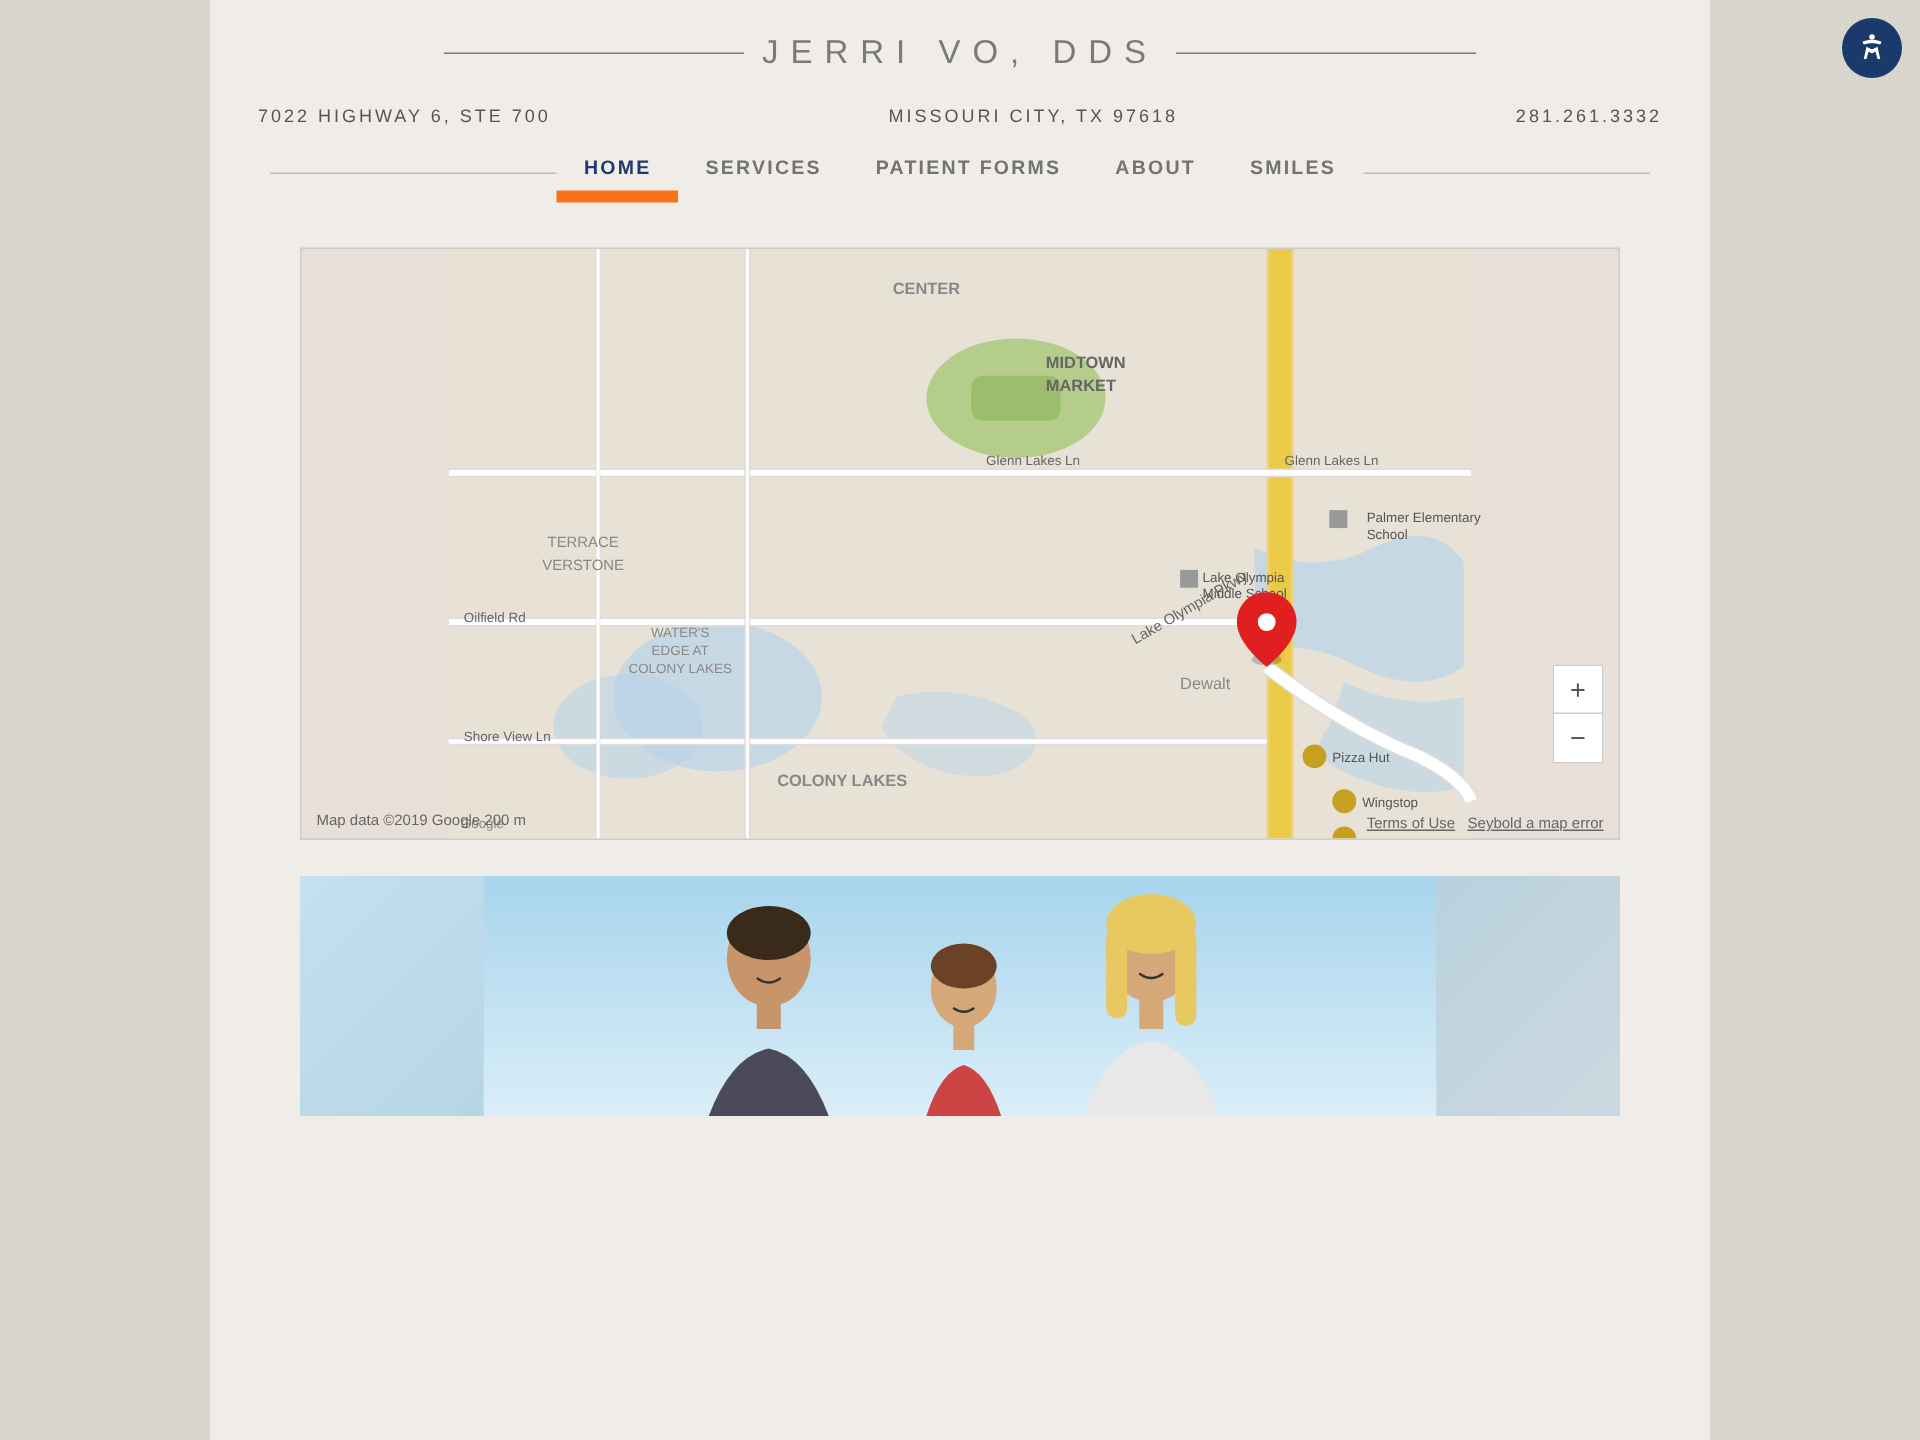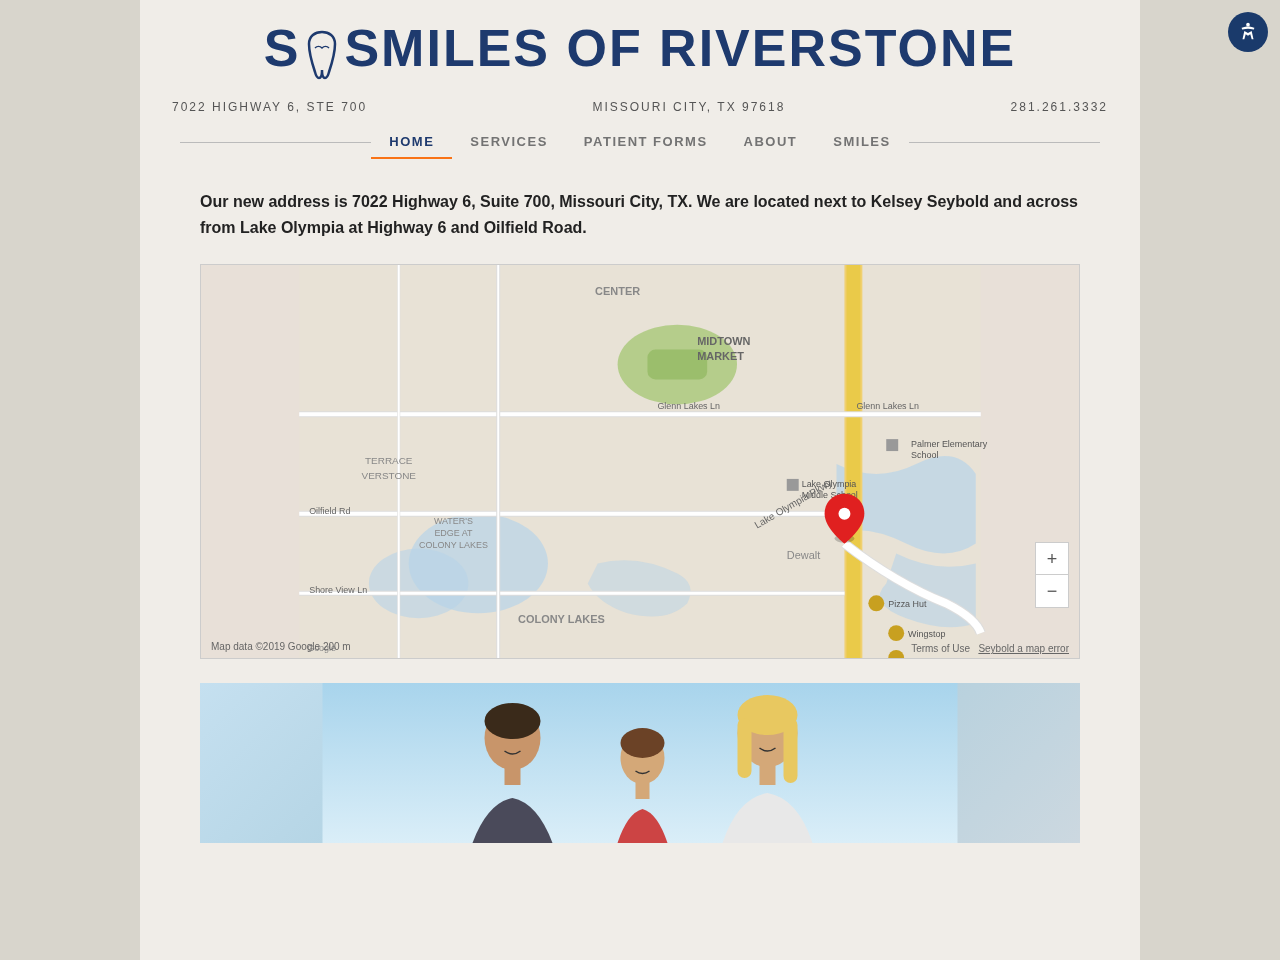--- a/index.html
+++ b/index.html
@@ -110,21 +110,21 @@
       color: #737373;
       font-size: 13px;
       letter-spacing: 1.5px;
       font-weight: 600;
       padding: 8px 18px;
       display: block;
     }
 
     nav a.active {
       color: #1e3a6e;
-      border-bottom: 2px solid #f97316;
+      border-bottom: 8px solid #f97316;
     }
 
     
     .main-content {
       padding: 30px 60px;
     }
 
     .address-text {
       font-size: 16px;
       font-weight: 700;
@@ -211,27 +211,24 @@
 <button class="accessibility-btn" title="Accessibility">
   <svg viewBox="0 0 24 24">
     <circle cx="12" cy="4" r="2"></circle>
     <path d="M12 6c-4 0-7 1.5-7 1.5l1 2s2-1 6-1 6 1 6 1l1-2S16 6 12 6zM8 11l-2 9h2l1.5-5.5L12 16l2.5-1.5L16 20h2l-2-9-4 2-4-2z"></path>
   </svg>
 </button>
 
 <div class="page-wrapper">
 
   <header class="header">
-    <div class="logo-title">
-      <span>S</span><span style="display:inline-block; position:relative; top:2px;">
-        <svg width="42" height="52" viewBox="0 0 42 52" style="vertical-align:middle; margin:0 1px;">
-          <path d="M21 4 C14 4, 8 8, 8 16 C8 24, 10 32, 14 44 C15 48, 16 50, 18 50 C20 50, 21 46, 21 42 C21 46, 22 50, 24 50 C26 50, 27 48, 28 44 C32 32, 34 24, 34 16 C34 8, 28 4, 21 4 Z" fill="none" stroke="#1e3a6e" stroke-width="2.5"></path>
-          <path d="M14 20 C16 18, 19 18, 21 20 C23 18, 26 18, 28 20" fill="none" stroke="#1e3a6e" stroke-width="1.5"></path>
-        </svg>
-      </span><span style="display:inline;">SMILES OF RIVERSTONE</span>
+    <div class="logo-subtitle">
+      <span class="subtitle-line"></span>
+      <span>JERRI VO, DDS</span>
+      <span class="subtitle-line"></span>
     </div>
   </header>
 
   <div class="address-bar">
     <span>7022 HIGHWAY 6, STE 700</span>
     <span>MISSOURI CITY, TX 97618</span>
     <span>281.261.3332</span>
   </div>
 
   <div class="nav-wrapper">
@@ -241,21 +238,20 @@
       <a href="#">SERVICES</a>
       <a href="#">PATIENT FORMS</a>
       <a href="#">ABOUT</a>
       <a href="#">SMILES</a>
     </nav>
     <div class="nav-line"></div>
   </div>
 
   <div class="main-content">
 
-    <p class="address-text">Our new address is 7022 Highway 6, Suite 700, Missouri City, TX. We are located next to Kelsey Seybold and across from Lake Olympia at Highway 6 and Oilfield Road.</p>
 
     <div class="map-container">
       <svg class="map-svg" viewBox="0 0 685 395" xmlns="http://www.w3.org/2000/svg">
 
         <rect width="685" height="395" fill="#e8e2d6"></rect>
 
         <ellipse cx="180" cy="300" rx="70" ry="50" fill="#b8d4e8" opacity="0.7"></ellipse>
         <ellipse cx="120" cy="320" rx="50" ry="35" fill="#b8d4e8" opacity="0.6"></ellipse>
         <path d="M540 200 Q580 220, 620 200 Q660 180, 680 210 L680 280 Q650 300, 610 280 Q570 260, 540 270 Z" fill="#b8d4e8" opacity="0.7"></path>
         <path d="M600 290 Q640 310, 680 300 L680 360 Q650 370, 610 355 Q570 340, 590 320 Z" fill="#b8d4e8" opacity="0.6"></path>
@@ -334,21 +330,21 @@
       </svg>
 
       
       <div class="map-zoom-controls">
         <button class="zoom-btn">+</button>
         <button class="zoom-btn">−</button>
       </div>
 
       
       <div class="map-footer">
-        <span style="cursor:pointer; font-size:10px; color:#666;margin-left:32px;">Terms of Use</span>
+        <span style="text-decoration:underline; cursor:pointer; font-size:10px; color:#666;margin-left:32px;">Terms of Use</span>
         &nbsp;
         <span style="text-decoration:underline; cursor:pointer; font-size:10px; color:#666;">Seybold a map error</span>
       </div>
       <div class="map-footer-left">
         <span style="font-size:10px; color:#666;">Map data ©2019 Google   200 m</span>
       </div>
     </div>
 
     <div class="family-photo">
 

